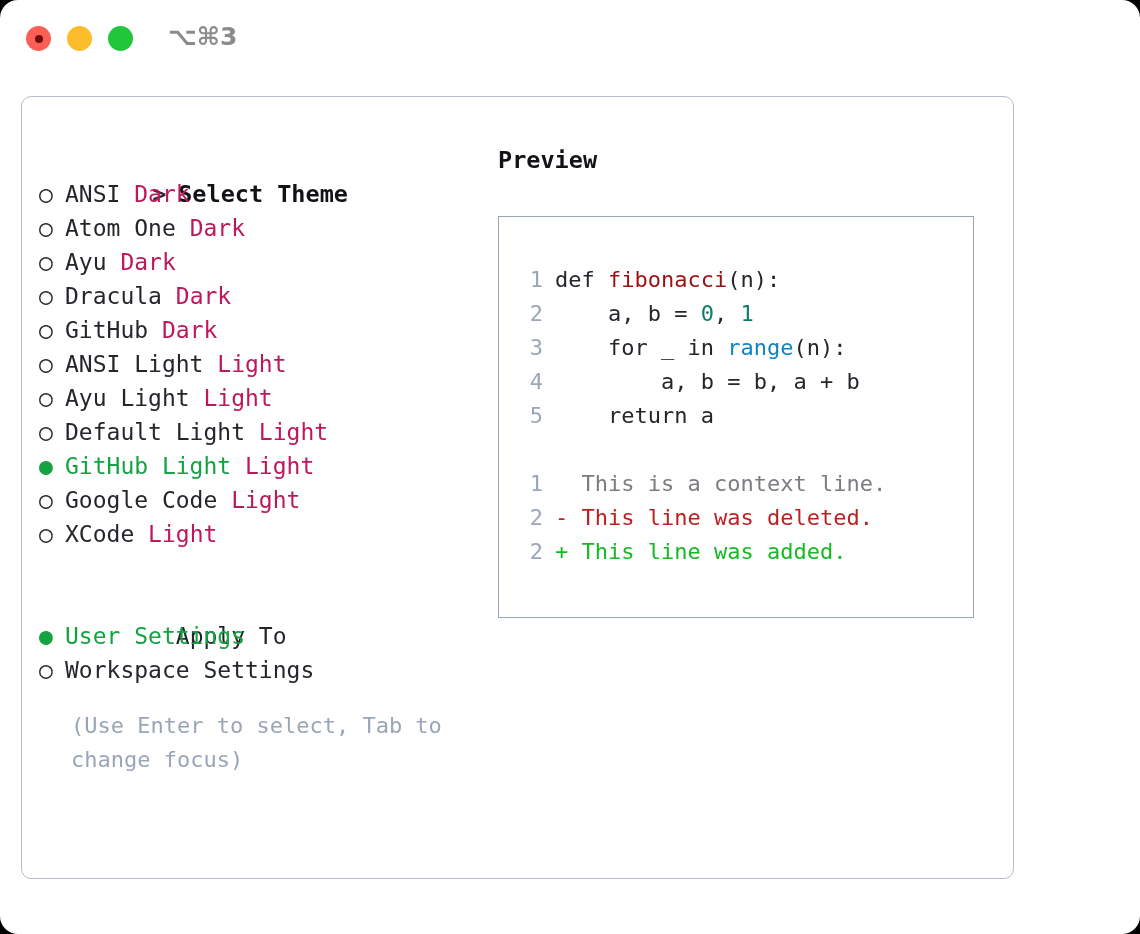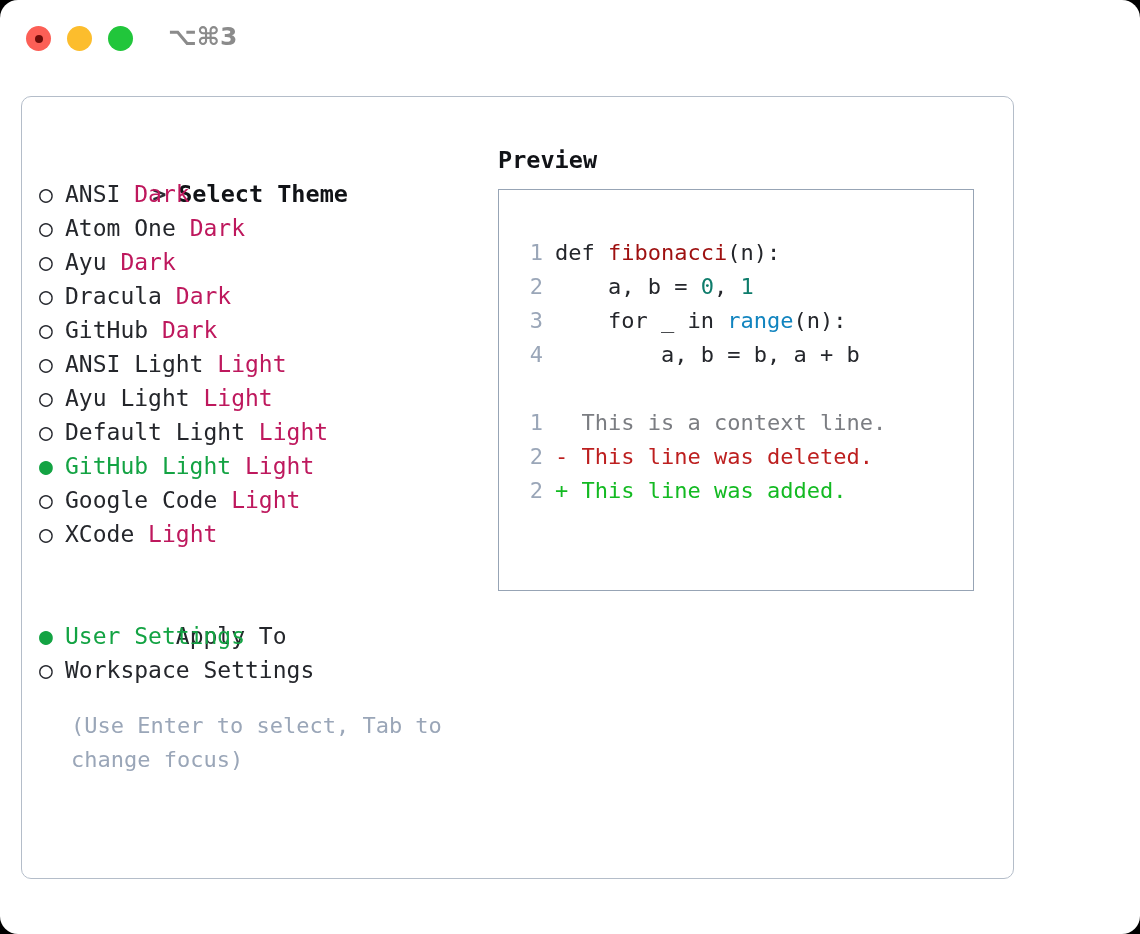--- a/index.html
+++ b/index.html
@@ -131,21 +131,21 @@
     width: 490px;
   }
   .preview-title {
     font-size: 23.5px;
     font-weight: bold;
     color: #111317;
     line-height: 34px;
     white-space: pre;
   }
   .code-box {
-    margin-top: 12px;
+    margin-top: 39px;
     width: 476px;
     height: 402px;
     border: 1.6px solid #97a4b5;
     box-sizing: border-box;
     background: #ffffff;
     padding: 46px 0 0 22px;
   }
   .code-line {
     font-size: 22px;
     line-height: 34px;
@@ -221,20 +221,21 @@
 
     <div class="right-col">
       <div class="preview-title">Preview</div>
 
       <div class="code-box">
         <div id="code-lines">
             <div class="code-line"><span class="ln">1</span><span>def </span><span class="tok-fn">fibonacci</span><span>(n):</span></div>
             <div class="code-line"><span class="ln">2</span><span>    </span><span class="tok-var">a, b</span><span> = </span><span class="tok-num">0</span><span>, </span><span class="tok-num">1</span></div>
             <div class="code-line"><span class="ln">3</span><span>    for _ in </span><span class="tok-call">range</span><span>(n):</span></div>
             <div class="code-line"><span class="ln">4</span><span>        </span><span class="tok-var">a</span><span>, </span><span class="tok-var">b</span><span> = </span><span class="tok-var">b</span><span>, </span><span class="tok-var">a</span><span> + </span><span class="tok-var">b</span></div>
+            <div class="code-line"><span class="ln">5</span><span>    return </span><span class="tok-var">a</span></div>
           </div>
         <div class="blank-line"></div>
         <div id="diff-lines">
             <div class="code-line"><span class="ln">1</span><span class="diff-ctx"> </span><span class="diff-ctx"> This is a context line.</span></div>
             <div class="code-line"><span class="ln">2</span><span class="diff-del">-</span><span class="diff-del"> This line was deleted.</span></div>
             <div class="code-line"><span class="ln">2</span><span class="diff-add">+</span><span class="diff-add"> This line was added.</span></div>
           </div>
       </div>
     </div>
 

